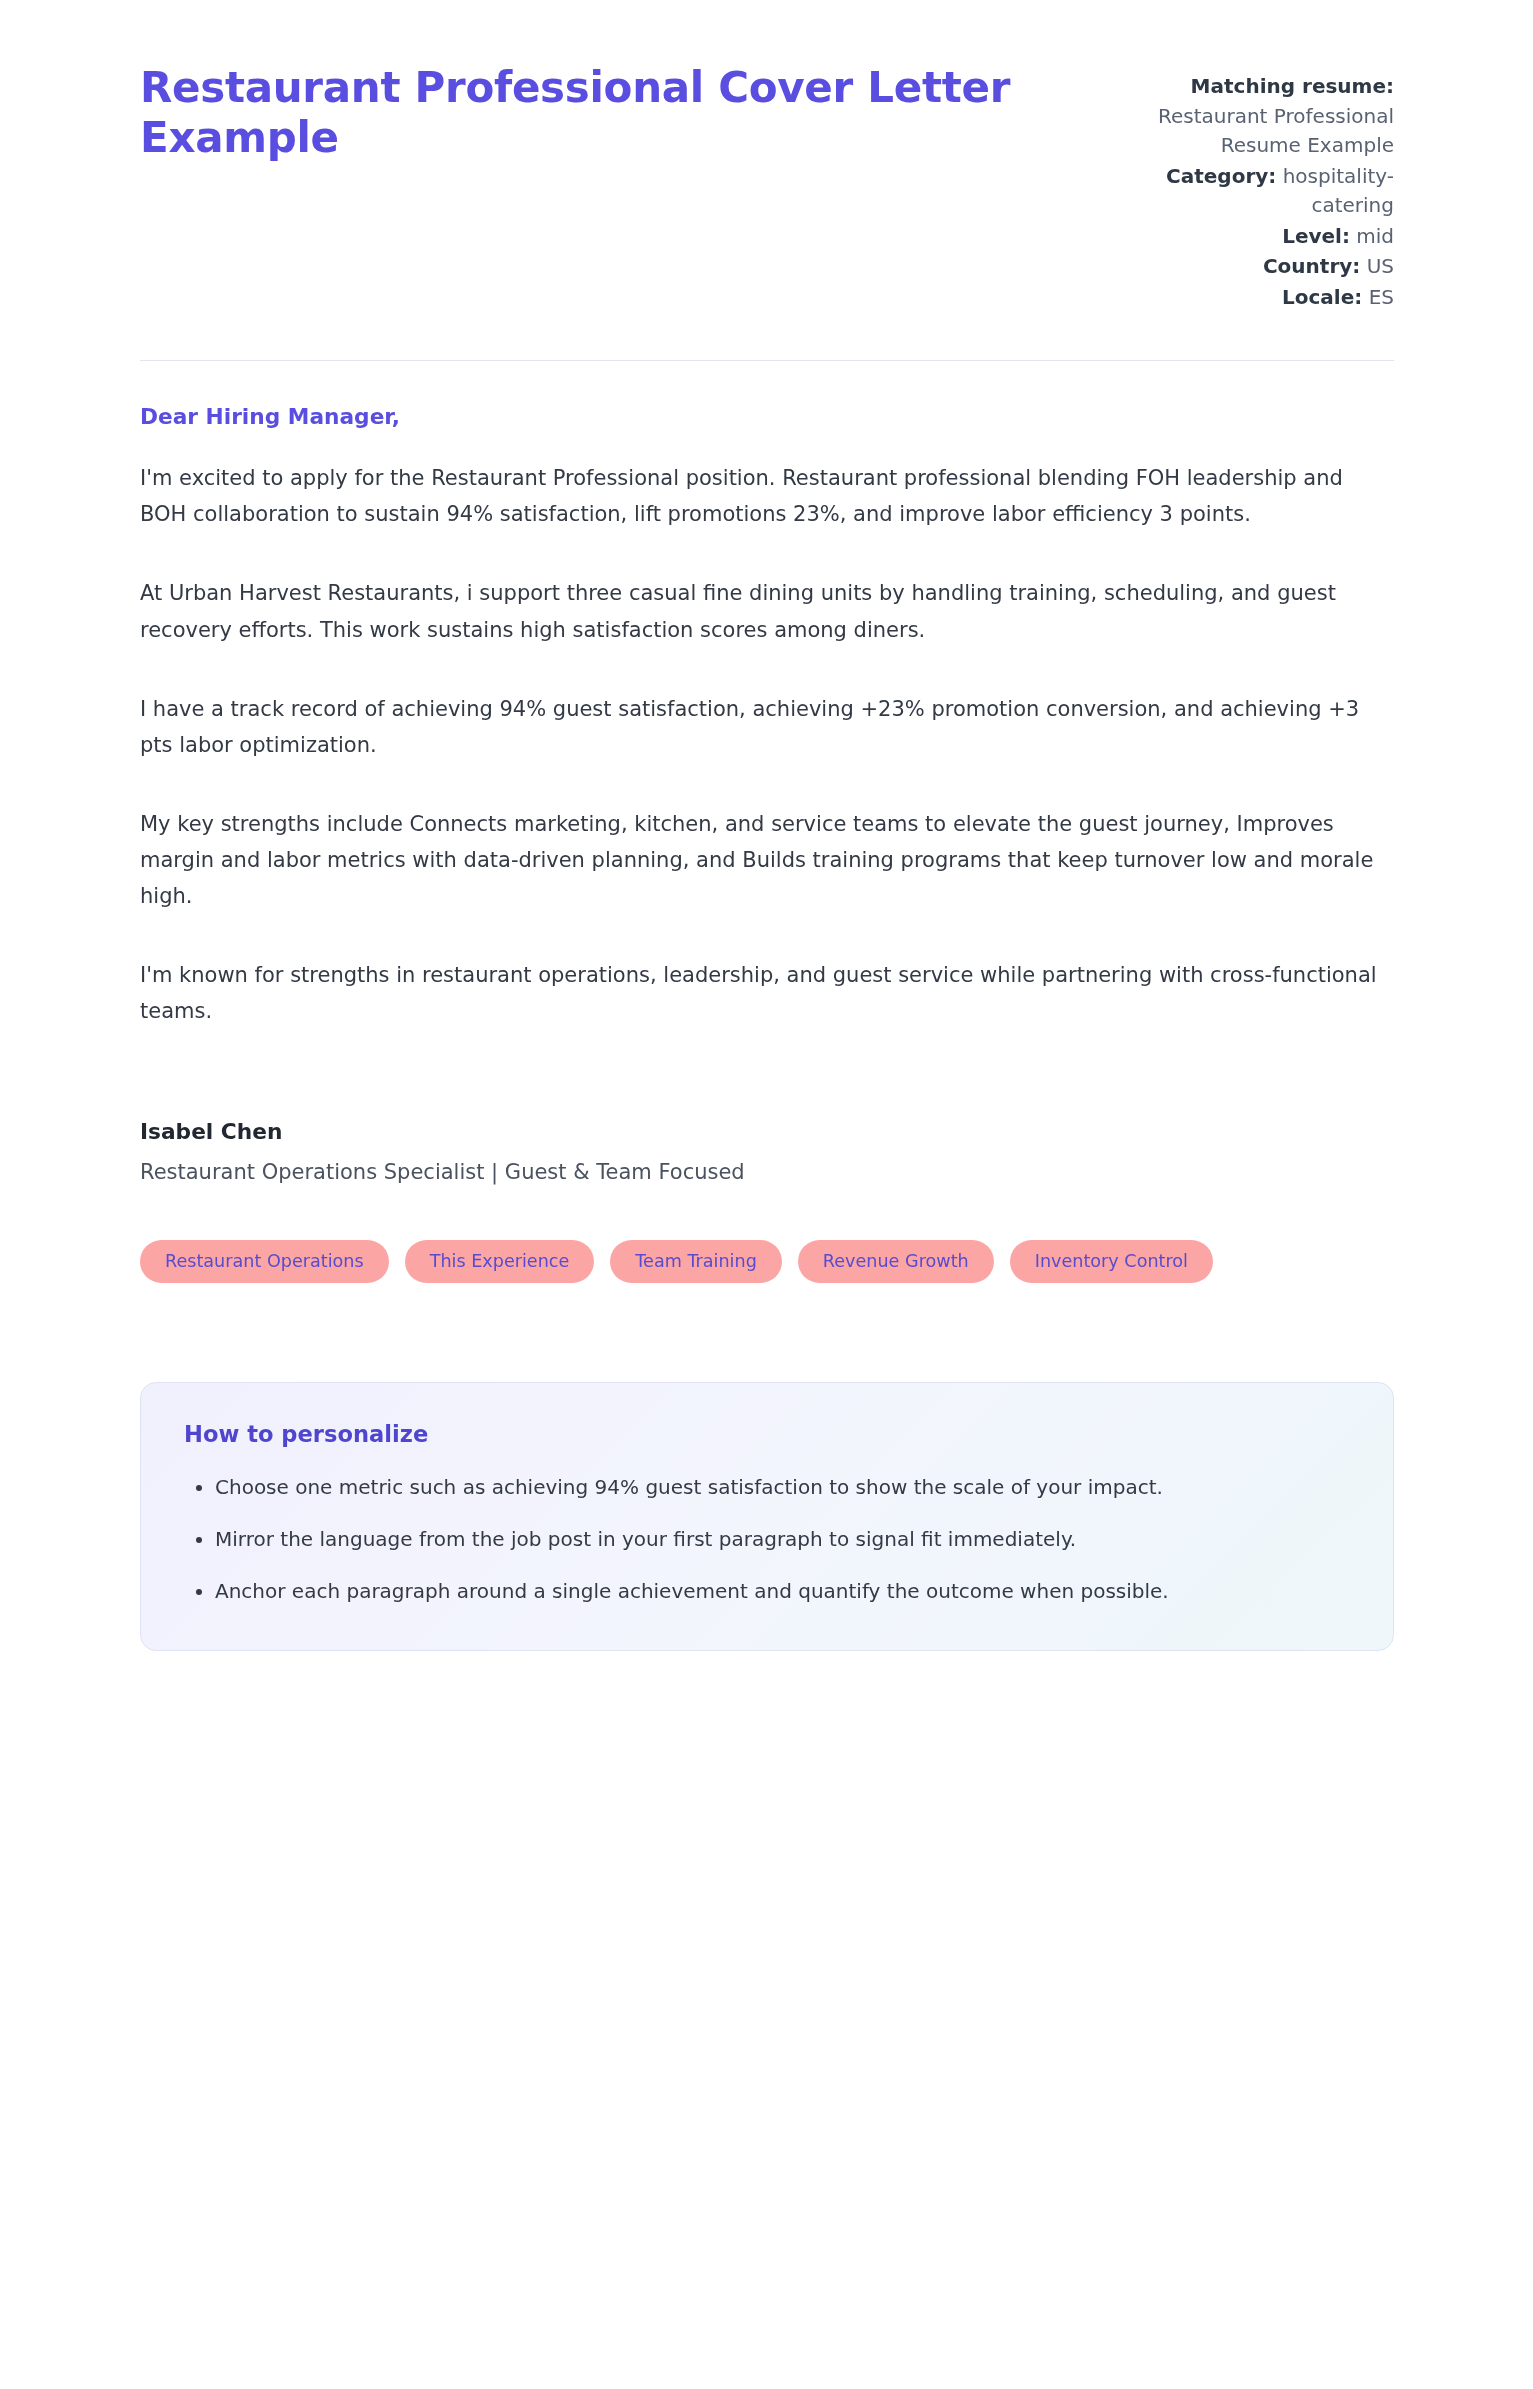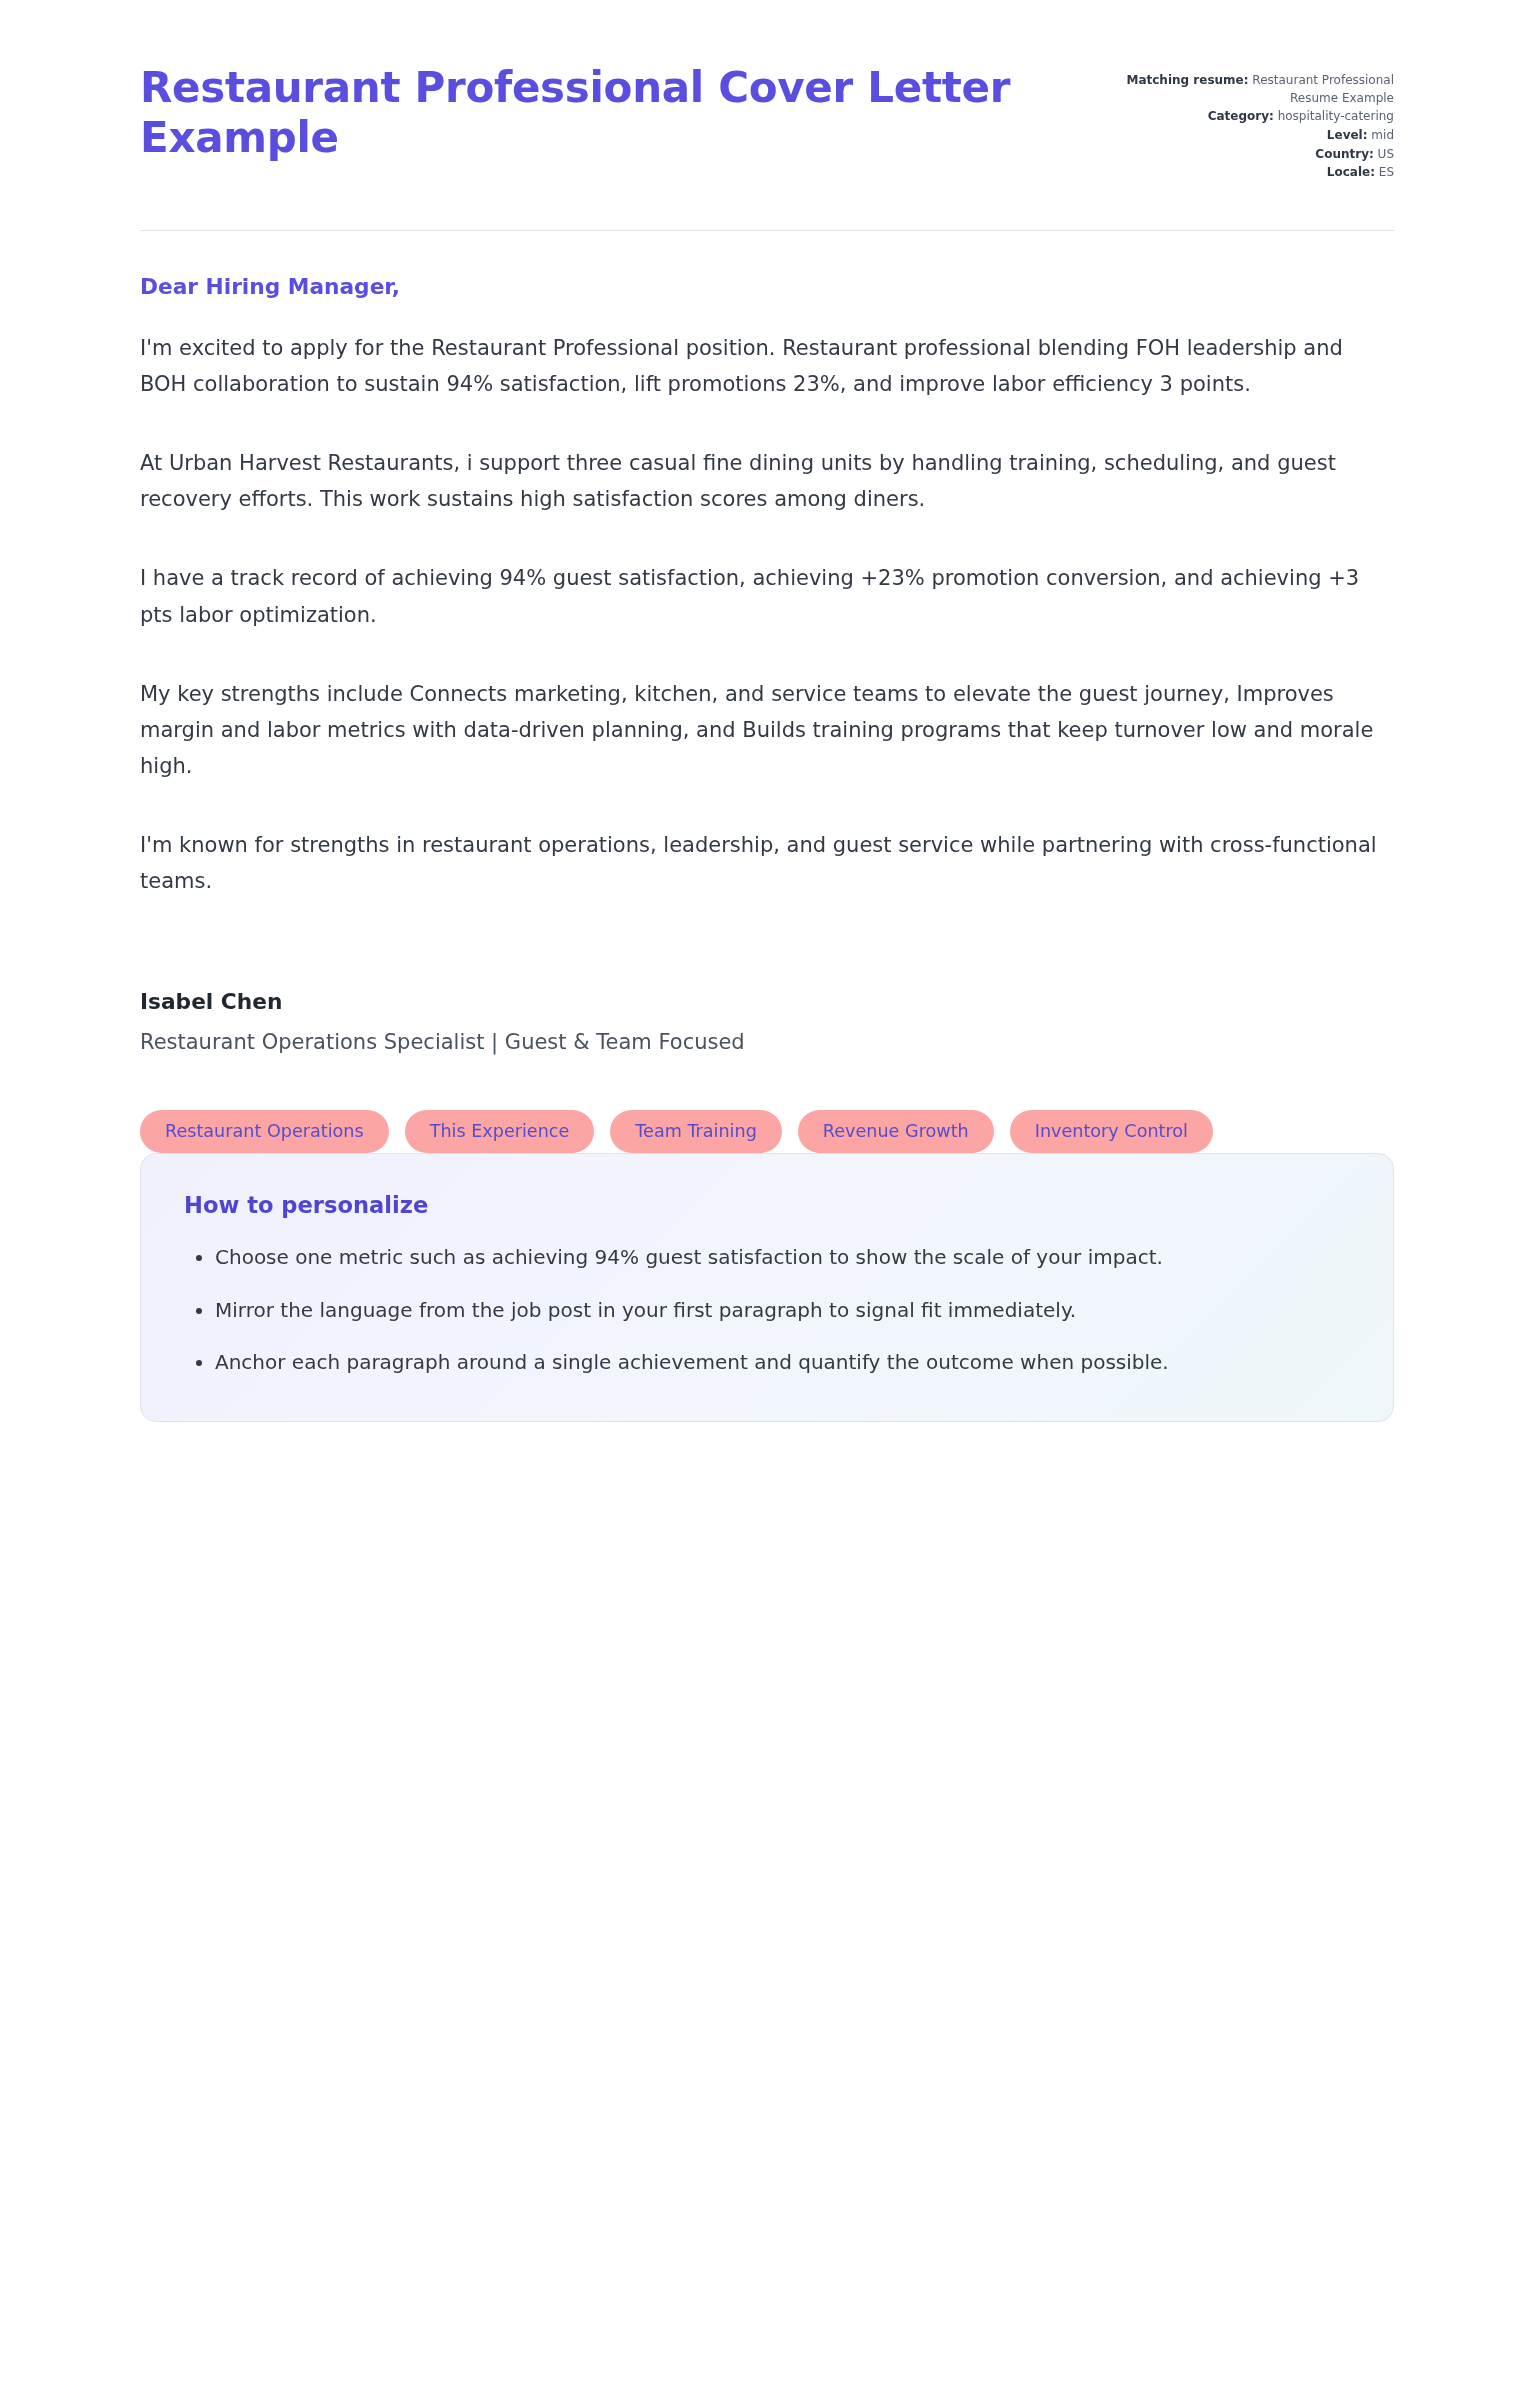--- a/index.html
+++ b/index.html
@@ -43,21 +43,21 @@
     font-size: 22.6px;
     line-height: 1.42;
     font-weight: bold;
     color: #3f4a5a;
     max-width: 884px;
   }
   .meta {
     flex: 0 0 auto;
     width: 271px;
     text-align: right;
-    font-size: 12px;
+    font-size: 20px;
     line-height: 1.48;
     color: #525c6b;
     padding-top: 9px;
   }
   .meta-row { margin-bottom: 0.9px; }
   .meta-label { font-weight: bold; color: #2f3845; }
   .meta-value { color: #596273; }
 
   .divider {
     margin: 47px 0 0 0;
@@ -107,20 +107,21 @@
     color: #574ccd;
     border-radius: 901px;
     padding: 12.6px 25px;
     font-size: 17.6px;
     line-height: 1;
     white-space: nowrap;
   }
 
   
   .callout {
+    margin-top: 99px;
     border: 0.9px solid #dfe3f3;
     border-radius: 16px;
     background: linear-gradient(135deg, #f1f0fd 0%, #f3f5fd 45%, #eef7fa 100%);
     padding: 38px 43px 42px 43px;
   }
   .callout-title {
     margin: 0 0 23.5px 0;
     font-size: 22.6px;
     font-weight: bold;
     color: #4f45cf;

